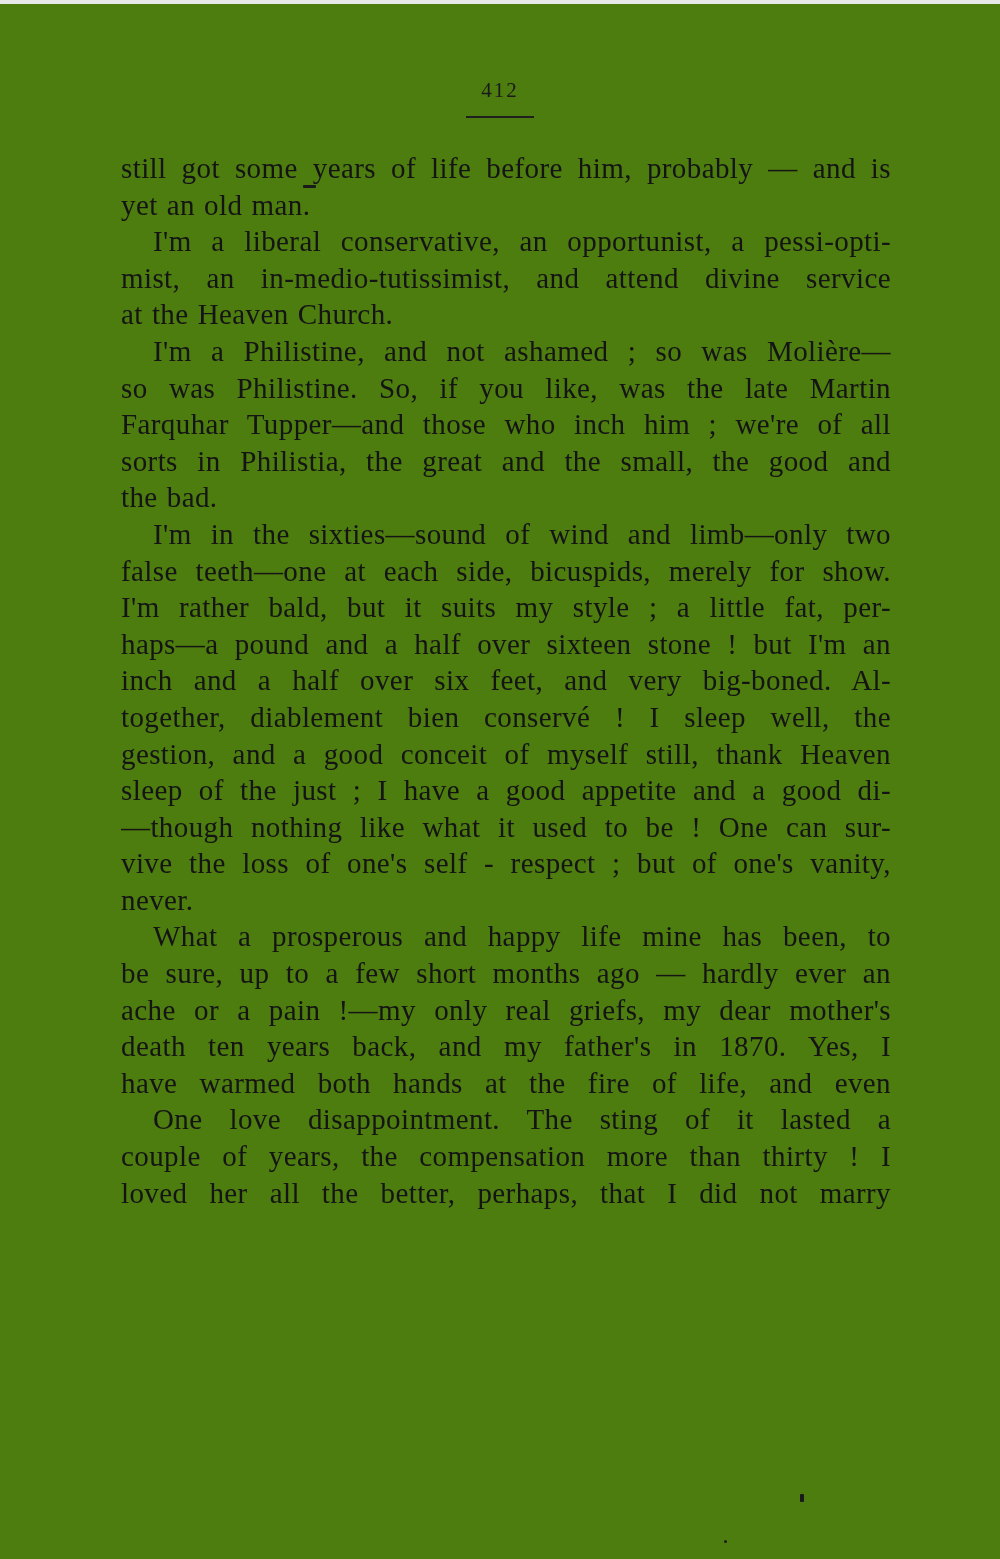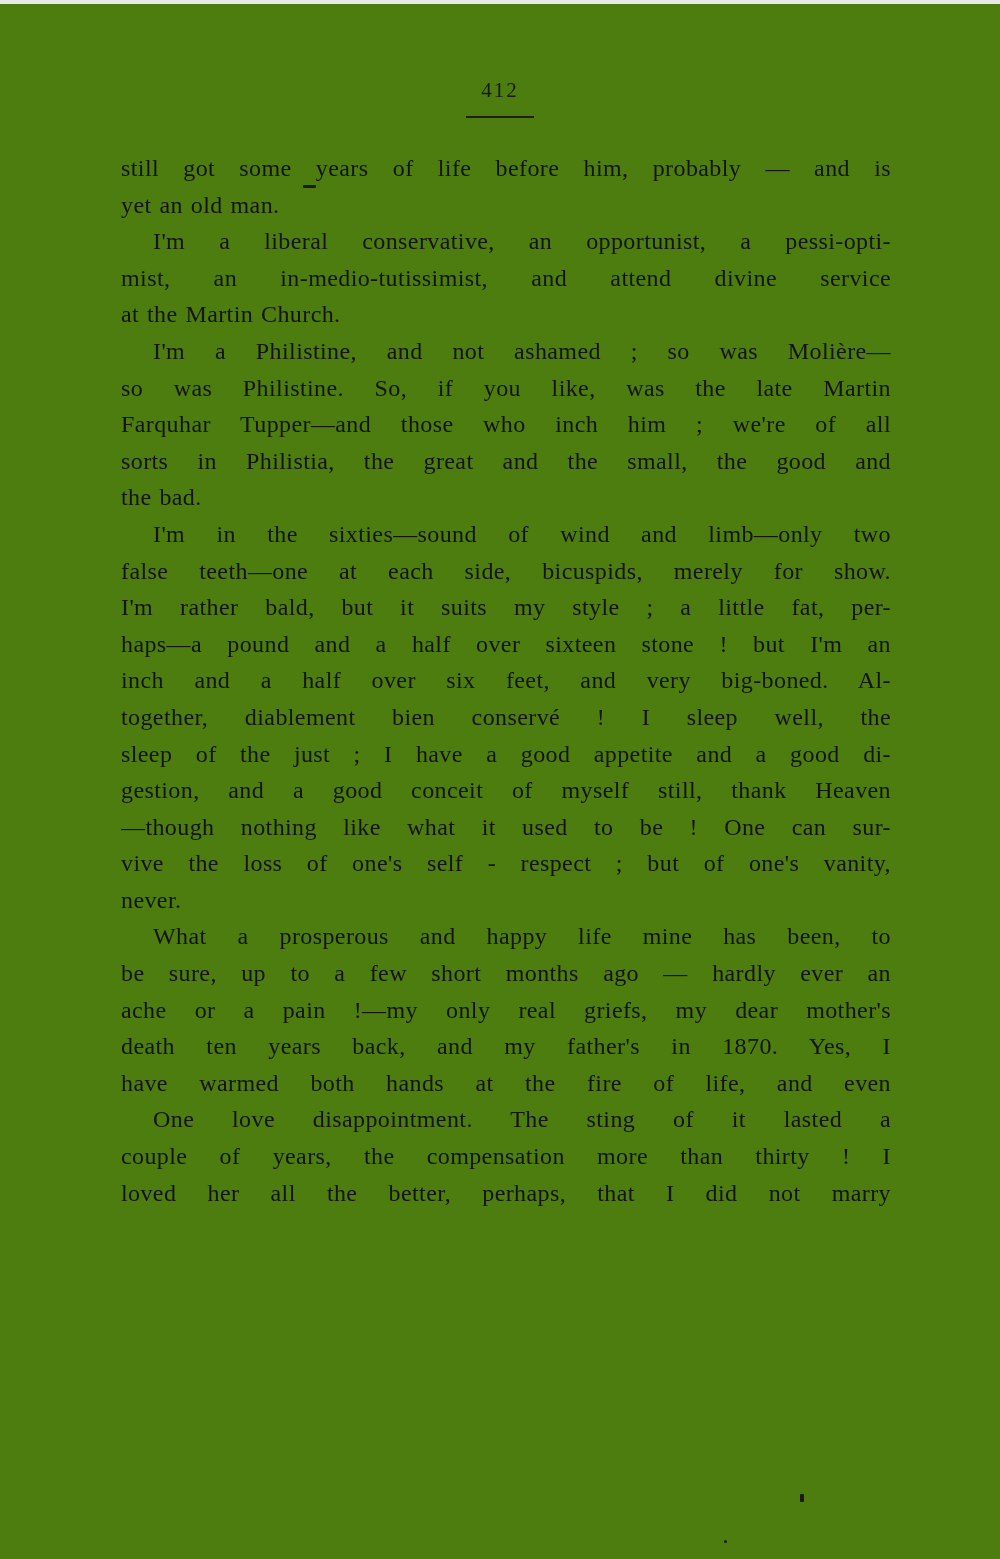--- a/index.html
+++ b/index.html
@@ -34,21 +34,21 @@
     width: 68px;
     height: 2px;
     background: #1f1f1f;
     margin: 13px auto 0 auto;
   }
   .text-block {
     position: absolute;
     top: 146px;
     left: 121px;
     width: 770px;
-    font-size: 24px;
+    font-size: 29px;
     line-height: 36.6px;
     letter-spacing: 0.4px;
     word-spacing: 1.5px;
     text-rendering: optimizeLegibility;
   }
   .paragraph {
     margin: 0;
     padding: 0;
   }
   .line {
@@ -105,38 +105,38 @@
   </div>
 
   <div class="text-block">
       <div class="paragraph">
         <div class="line just">still got some years of life before him, probably — and is</div>
         <div class="line flush">yet an old man.</div>
       </div>
       <div class="paragraph">
         <div class="line just indent">I'm a liberal conservative, an opportunist, a pessi-opti-</div>
         <div class="line just">mist, an in-medio-tutissimist, and attend divine service</div>
-        <div class="line flush">at the Martin Church.</div>
+        <div class="line flush">at the Heaven Church.</div>
       </div>
       <div class="paragraph">
         <div class="line just indent">I'm a Philistine, and not ashamed ;  so was Molière—</div>
         <div class="line just">so was Philistine.  So, if you like, was the late Martin</div>
         <div class="line just">Farquhar Tupper—and those who inch him ; we're of all</div>
         <div class="line just">sorts in Philistia, the great and the small, the good and</div>
         <div class="line flush">the bad.</div>
       </div>
       <div class="paragraph">
         <div class="line just indent">I'm in the sixties—sound of wind and limb—only two</div>
         <div class="line just">false teeth—one at each side, bicuspids, merely for show.</div>
         <div class="line just">I'm rather bald, but it suits my style ;  a little fat, per-</div>
         <div class="line just">haps—a pound and a half over sixteen stone ! but I'm an</div>
         <div class="line just">inch and a half over six feet, and very big-boned.  Al-</div>
         <div class="line just">together, diablement bien conservé !  I sleep well, the</div>
+        <div class="line just">gestion, and a good conceit of myself still, thank Heaven</div>
         <div class="line just">sleep of the just ; I have a good appetite and a good di-</div>
-        <div class="line just">gestion, and a good conceit of myself still, thank Heaven</div>
         <div class="line just">—though nothing like what it used to be !  One can sur-</div>
         <div class="line just">vive the loss of one's self - respect ; but of one's vanity,</div>
         <div class="line flush">never.</div>
       </div>
       <div class="paragraph">
         <div class="line just indent">What a prosperous and happy life mine has been, to</div>
         <div class="line just">be sure, up to a few short months ago — hardly ever an</div>
         <div class="line just">ache or a pain !—my only real griefs, my dear mother's</div>
         <div class="line just">death ten years back, and my father's in 1870.  Yes, I</div>
         <div class="line just">have warmed both hands at the fire of life, and even</div>

